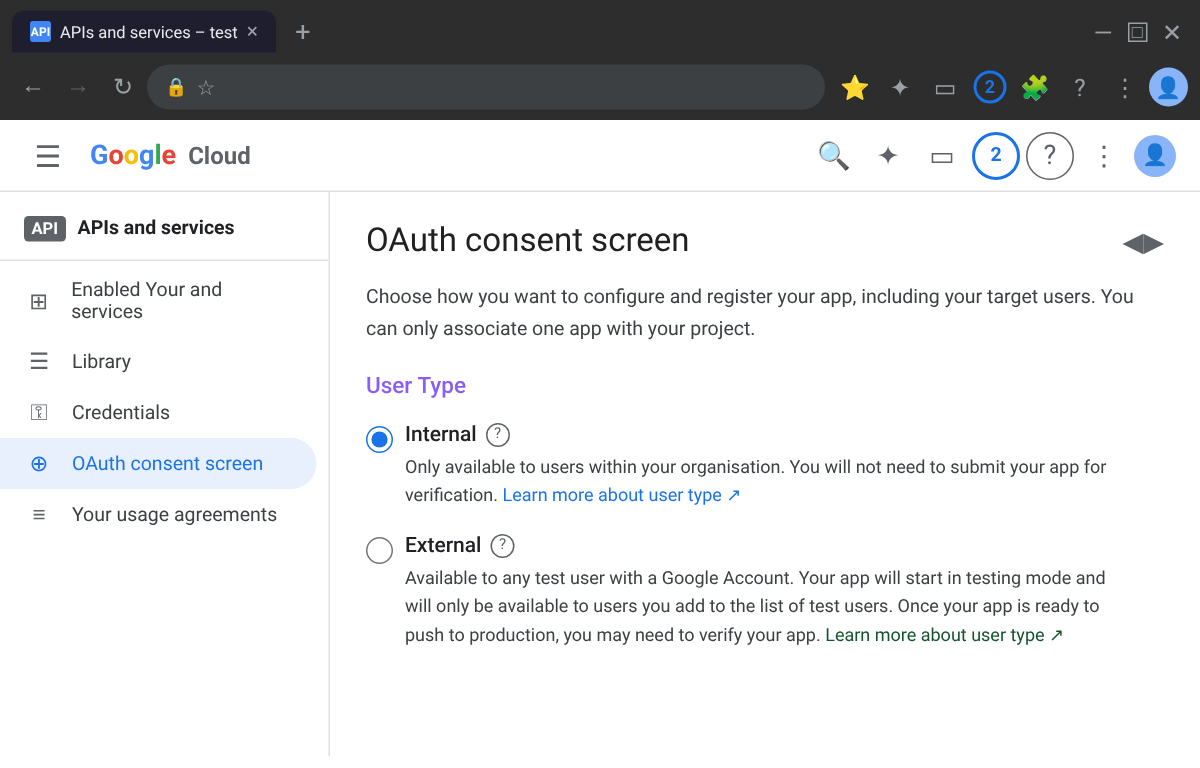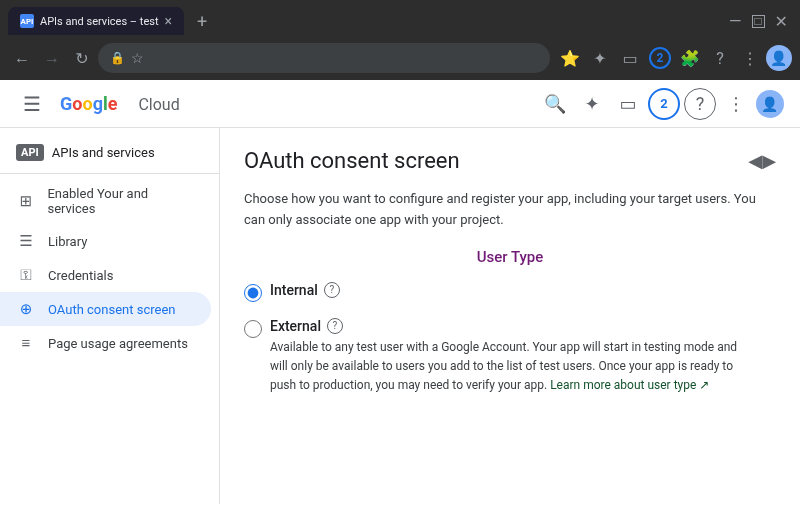--- a/index.html
+++ b/index.html
@@ -60,89 +60,92 @@
 
   <div style="display:flex;align-items:center;padding:0 16px;height:48px;border-bottom:1px solid #e0e0e0;gap:12px;background:#fff;">
     <span style="font-size:20px;cursor:pointer;color:#5f6368;width:32px;height:32px;display:flex;align-items:center;justify-content:center;">☰</span>
     <div style="display:flex;align-items:baseline;gap:0;">
       <span style="color:#4285f4;font-size:18px;font-weight:bold;">G</span>
       <span style="color:#ea4335;font-size:18px;font-weight:bold;">o</span>
       <span style="color:#fbbc04;font-size:18px;font-weight:bold;">o</span>
       <span style="color:#4285f4;font-size:18px;font-weight:bold;">g</span>
       <span style="color:#34a853;font-size:18px;font-weight:bold;">l</span>
       <span style="color:#ea4335;font-size:18px;font-weight:bold;">e</span>
-      <span style="font-size:16px;color:#5f6368;font-weight:400;margin-left:21px;"> Cloud</span>
+      <span style="font-size:16px;color:#5f6368;font-weight:700;margin-left:8px;"> Cloud</span>
     </div>
     <div style="flex:1;"></div>
     <div style="display:flex;align-items:center;gap:4px;">
       <div style="width:32px;height:32px;border-radius:50%;display:flex;align-items:center;justify-content:center;cursor:pointer;color:#5f6368;font-size:18px;">🔍</div>
       <div style="width:32px;height:32px;border-radius:50%;display:flex;align-items:center;justify-content:center;cursor:pointer;color:#5f6368;font-size:18px;">✦</div>
       <div style="width:32px;height:32px;border-radius:50%;display:flex;align-items:center;justify-content:center;cursor:pointer;color:#5f6368;font-size:18px;">▭</div>
       <div style="width:32px;height:32px;border-radius:50%;border:2px solid #1a73e8;display:flex;align-items:center;justify-content:center;cursor:pointer;color:#1a73e8;font-size:13px;font-weight:bold;">2</div>
       <div style="width:32px;height:32px;border-radius:50%;display:flex;align-items:center;justify-content:center;cursor:pointer;color:#5f6368;font-size:18px;border:1px solid #5f6368;">?</div>
       <div style="width:32px;height:32px;border-radius:50%;display:flex;align-items:center;justify-content:center;cursor:pointer;color:#5f6368;font-size:18px;">⋮</div>
       <div style="width:28px;height:28px;border-radius:50%;background:#8ab4f8;display:flex;align-items:center;justify-content:center;cursor:pointer;overflow:hidden;">
         <span style="font-size:14px;">👤</span>
       </div>
     </div>
   </div>
 
   <div style="display:flex;flex:1;overflow:hidden;">
 
     <div style="width:220px;background:#fff;border-right:1px solid #e0e0e0;overflow-y:auto;padding:8px 0;flex-shrink:0;">
       <div style="display:flex;align-items:center;gap:8px;padding:8px 16px 12px;border-bottom:1px solid #e0e0e0;margin-bottom:4px;">
         <span style="background:#5f6368;color:white;font-size:11px;font-weight:bold;padding:2px 5px;border-radius:3px;">API</span>
-        <span style="font-size:13px;color:#202124;font-weight:400;">APIs and services</span>
+        <span style="font-size:13px;color:#202124;font-weight:700;">APIs and services</span>
       </div>
 
       <div style="display:flex;align-items:center;gap:12px;padding:8px 16px;cursor:pointer;color:#3c4043;font-size:13px;border-radius:0 20px 20px 0;margin-right:8px;">
         <span style="font-size:15px;color:#5f6368;width:20px;display:flex;align-items:center;justify-content:center;">⊞</span>
         <span>Enabled Your and services</span>
       </div>
       <div style="display:flex;align-items:center;gap:12px;padding:8px 16px;cursor:pointer;color:#3c4043;font-size:13px;border-radius:0 20px 20px 0;margin-right:8px;">
         <span style="font-size:15px;color:#5f6368;width:20px;display:flex;align-items:center;justify-content:center;">☰</span>
         <span>Library</span>
       </div>
       <div style="display:flex;align-items:center;gap:12px;padding:8px 16px;cursor:pointer;color:#3c4043;font-size:13px;border-radius:0 20px 20px 0;margin-right:8px;">
         <span style="font-size:15px;color:#5f6368;width:20px;display:flex;align-items:center;justify-content:center;">⚿</span>
         <span>Credentials</span>
       </div>
       <div style="display:flex;align-items:center;gap:12px;padding:8px 16px;cursor:pointer;background:#e8f0fe;color:#1a73e8;font-size:13px;border-radius:0 20px 20px 0;margin-right:8px;">
         <span style="font-size:15px;color:#1a73e8;width:20px;display:flex;align-items:center;justify-content:center;">⊕</span>
         <span>OAuth consent screen</span>
       </div>
       <div style="display:flex;align-items:center;gap:12px;padding:8px 16px;cursor:pointer;color:#3c4043;font-size:13px;border-radius:0 20px 20px 0;margin-right:8px;">
         <span style="font-size:15px;color:#5f6368;width:20px;display:flex;align-items:center;justify-content:center;">≡</span>
-        <span>Page usage agreements</span>
+        <span>Your usage agreements</span>
       </div>
     </div>
 
     <div style="flex:1;padding:20px 24px;overflow-y:auto;background:#fff;">
       
       <div style="display:flex;align-items:center;justify-content:space-between;margin-bottom:16px;">
         <h1 style="font-size:22px;font-weight:400;color:#202124;">OAuth consent screen</h1>
         <span style="color:#5f6368;cursor:pointer;font-size:18px;">◀▶</span>
       </div>
 
       
       <p style="font-size:13px;color:#3c4043;line-height:1.6;margin-bottom:17px;max-width:520px;">Choose how you want to configure and register your app, including your target users. You can only associate one app with your project.</p>
 
       
-      <h2 style="font-size:15px;font-weight:500;color:#701a75;margin-bottom:16px;text-align:center;">User Type</h2>
+      <h2 style="font-size:15px;font-weight:500;color:#8b5cf6;margin-bottom:16px;">User Type</h2>
 
       
       <div style="display:flex;flex-direction:column;gap:16px;">
 
         <div style="display:flex;align-items:flex-start;gap:8px;">
           <input type="radio" name="user-type" checked="" style="width: 18px; height: 18px; margin-top: 2px; accent-color: rgb(26, 115, 232); cursor: pointer; flex-shrink: 0;">
           <div>
             <div style="display:flex;gap:6px;margin-bottom:4px;">
               <label style="font-size:14px;color:#202124;font-weight:500;cursor:pointer;">Internal</label>
               <div style="width:16px;height:16px;border-radius:50%;border:1px solid #5f6368;display:flex;align-items:center;justify-content:center;font-size:10px;color:#5f6368;cursor:pointer;">?</div>
             </div>
+            <p style="font-size:12px;color:#3c4043;line-height:1.6;max-width:480px;">
+              <span>Only available to users within your organisation. You will not need to submit your app for verification. </span><a href="#" style="color:#1a73e8;text-decoration:none;"><span>Learn more about user type</span> ↗</a>
+            </p>
           </div>
         </div>
 
         <div style="display:flex;align-items:flex-start;gap:8px;">
           <input type="radio" name="user-type" style="width: 18px; height: 18px; margin-top: 2px; accent-color: rgb(26, 115, 232); cursor: pointer; flex-shrink: 0;">
           <div>
             <div style="display:flex;align-items:flex-start;gap:6px;margin-bottom:4px;">
               <label style="font-size:14px;color:#202124;font-weight:500;cursor:pointer;">External</label>
               <div style="width:16px;height:16px;border-radius:50%;border:1px solid #5f6368;display:flex;align-items:center;justify-content:center;font-size:10px;color:#5f6368;cursor:pointer;">?</div>
             </div>

